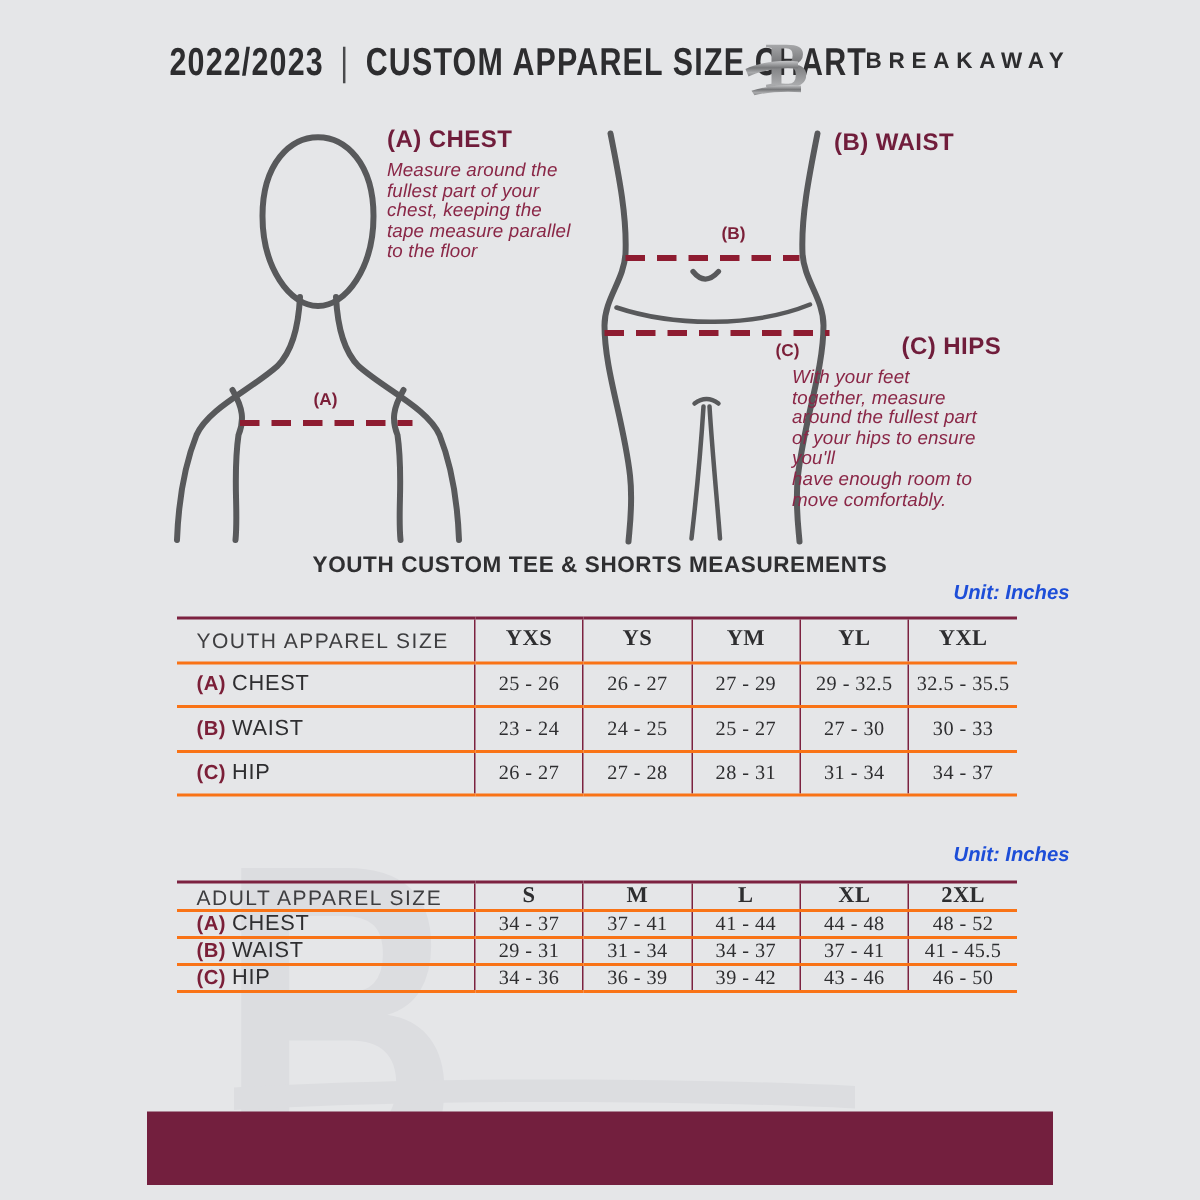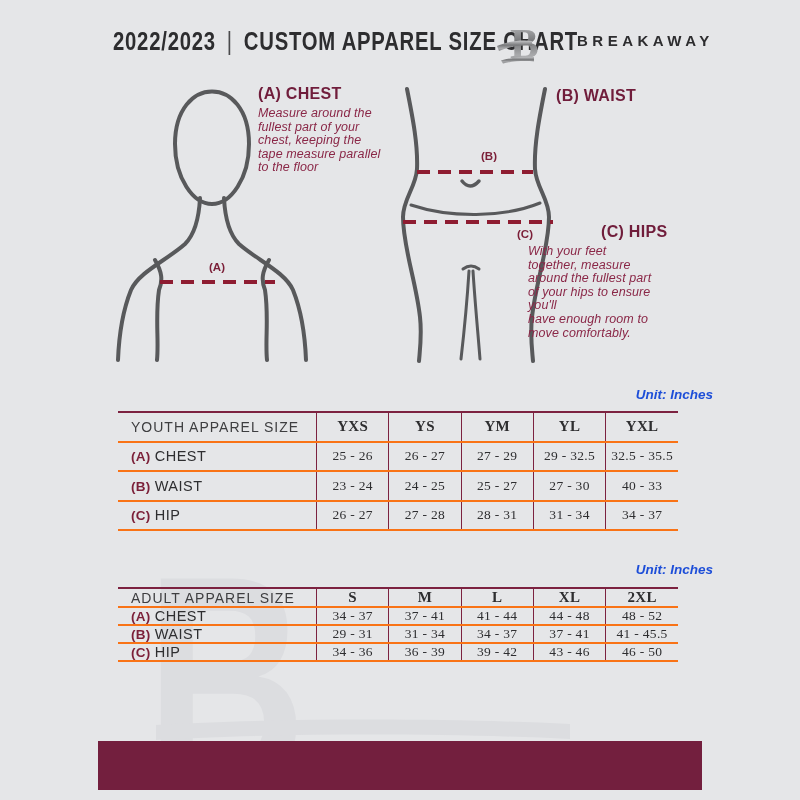--- a/index.html
+++ b/index.html
@@ -100,20 +100,21 @@
 
   <div class="abs g-head" style="left:557px;top:223px;margin-left:44px;">(C) HIPS</div>
   <div class="abs g-body" style="left:528px;top:245px;width:165px;">With your feet
 together, measure
 around the fullest part
 of your hips to ensure
 you'll
 have enough room to
 move comfortably.</div>
 
+  <div class="abs sec-title" style="top:368px;">YOUTH CUSTOM TEE &amp; SHORTS MEASUREMENTS</div>
   <div class="abs sec-unit" style="top:387px;">Unit: Inches</div>
 
   <table class="size yt" style="top:411px;">
     <tbody>
         <tr class="thead">
       <td class="c0">YOUTH APPAREL SIZE</td>
       <td>YXS</td>
       <td>YS</td>
       <td>YM</td>
       <td>YL</td>
@@ -126,21 +127,21 @@
       <td>27 - 29</td>
       <td>29 - 32.5</td>
       <td>32.5 - 35.5</td>
     </tr>
     <tr>
       <td class="c0"><span class="pfx">(B)</span> <span class="nm">WAIST</span></td>
       <td>23 - 24</td>
       <td>24 - 25</td>
       <td>25 - 27</td>
       <td>27 - 30</td>
-      <td>40 - 33</td>
+      <td>30 - 33</td>
     </tr>
     <tr>
       <td class="c0"><span class="pfx">(C)</span> <span class="nm">HIP</span></td>
       <td>26 - 27</td>
       <td>27 - 28</td>
       <td>28 - 31</td>
       <td>31 - 34</td>
       <td>34 - 37</td>
     </tr>
   </tbody>

